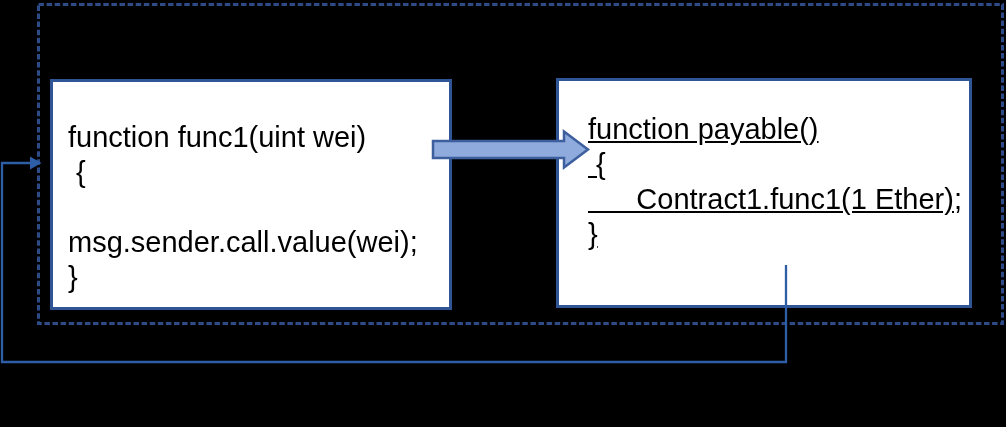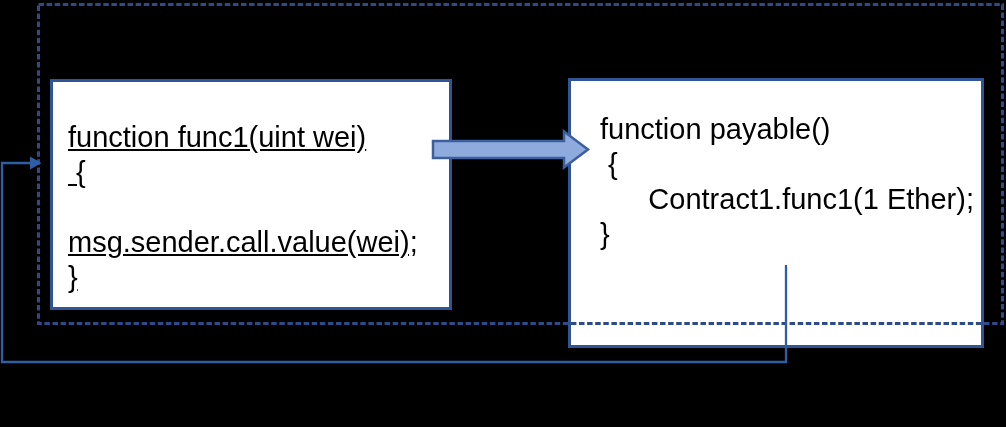--- a/index.html
+++ b/index.html
@@ -14,31 +14,31 @@
   .code-box {
     position: absolute;
     background: #FFFFFF;
     border: 3px solid #2F5597;
     box-sizing: border-box;
   }
   .code-box.contract1 {
     left: 50px; top: 79px; width: 402px; height: 231px;
   }
   .code-box.contract2 {
-    left: 568px; top: 78px; width: 416px; height: 270px;
+    left: 556px; top: 78px; width: 416px; height: 230px; text-decoration: underline;
   }
   .code-box pre {
     margin: 0;
     font-family: "Liberation Sans", sans-serif;
     font-size: 29px;
     line-height: 35px;
     color: #000000;
     white-space: pre;
   }
-  .code-box.contract1 pre { padding: 38px 0 0 15px; text-decoration: underline; }
+  .code-box.contract1 pre { padding: 38px 0 0 15px; }
   .code-box.contract2 pre { padding: 31px 0 0 29px; }
   svg.overlay {
     position: absolute;
     left: 0; top: 0;
     width: 1006px; height: 427px;
     pointer-events: none;
   }
 </style>
 </head>
 <body>

